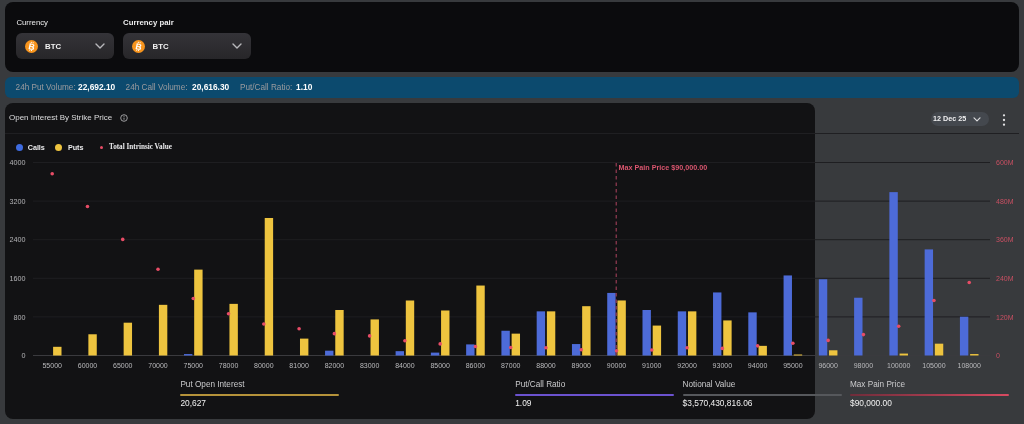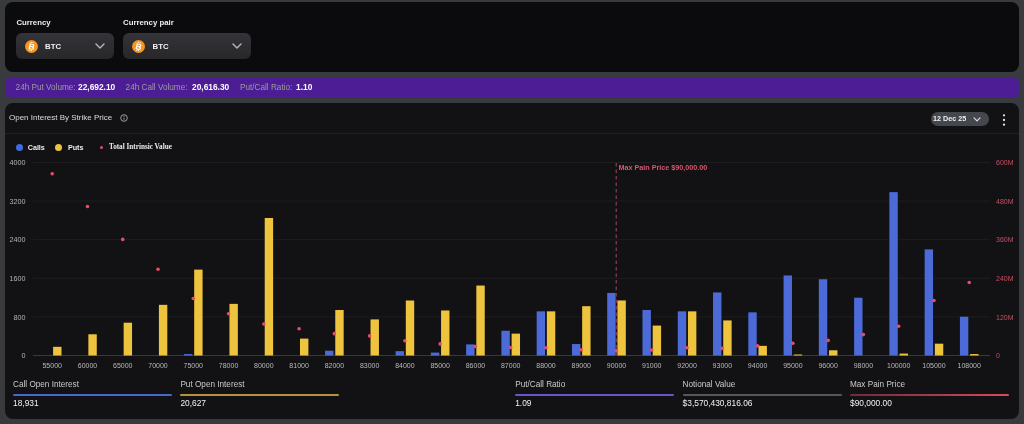--- a/index.html
+++ b/index.html
@@ -1,21 +1,21 @@
 <!DOCTYPE html>
 <html><head><meta charset="utf-8"><style>
   html,body{margin:0;padding:0;background:#383a3d;width:1024px;height:424px;overflow:hidden;font-family:"Liberation Sans",sans-serif;-webkit-font-smoothing:antialiased;}
   .panel{position:absolute;border-radius:8px;}
   *{-webkit-font-smoothing:antialiased;}
 </style></head>
 <body>
 <div style="position:relative;width:1024px;height:424px;transform:translateZ(0);">
 
 <div class="panel" style="left:5px;top:2px;width:1014px;height:70px;background:#0b0b0d;">
-  <div style="position:absolute;left:11.4px;top:16px;font-size:7.8px;font-weight:bold;color:#ededee;line-height:10px;">Currency</div>
+  <div style="position:absolute;left:11.4px;top:16px;font-size:7.8px;font-weight:normal;color:#ededee;line-height:10px;">Currency</div>
   <div style="position:absolute;left:118px;top:16px;font-size:7.8px;font-weight:bold;color:#ededee;line-height:10px;">Currency pair</div>
   <div style="position:absolute;left:11px;top:31.3px;width:98px;height:26px;border-radius:6px;background:linear-gradient(180deg,#343338 0%,#272629 100%);">
   <div style="position:absolute;left:8.7px;top:6.7px;width:13px;height:13px;border-radius:50%;background:#f7941d;">
     <svg width="13" height="13" viewBox="0 0 13 13" style="position:absolute;left:0;top:0">
             <g transform="rotate(12 6.5 6.5)">
               <text x="6.7" y="9.6" text-anchor="middle" font-size="8.6" font-weight="bold" fill="#fff" font-family="Liberation Sans, sans-serif">B</text>
               <line x1="5.5" y1="2" x2="5.5" y2="3.1" stroke="#fff" stroke-width="0.9"></line>
               <line x1="7.3" y1="2" x2="7.3" y2="3.1" stroke="#fff" stroke-width="0.9"></line>
               <line x1="5.5" y1="9.9" x2="5.5" y2="11" stroke="#fff" stroke-width="0.9"></line>
               <line x1="7.3" y1="9.9" x2="7.3" y2="11" stroke="#fff" stroke-width="0.9"></line>
@@ -39,30 +39,30 @@
             </g>
           </svg>
   </div>
   <div style="position:absolute;left:29.5px;top:8px;font-size:7.8px;font-weight:bold;color:#f2f2f2;line-height:11px;">BTC</div>
   <svg width="10" height="6" viewBox="0 0 10 6" style="position:absolute;right:9px;top:10.2px;">
           <polyline points="1,1 5,5 9,1" fill="none" stroke="#b8b8bb" stroke-width="1.4" stroke-linecap="round" stroke-linejoin="round"></polyline>
         </svg>
 </div>
 </div>
 
-<div class="panel" style="left:5px;top:77px;width:1014px;height:21px;background:#4c1d95;border-radius:6px;">
+<div class="panel" style="left:5px;top:77px;width:1014px;height:21px;background:#0c4a6e;border-radius:6px;">
   <span style="position:absolute;left:10.6px;top:5px;font-size:8.2px;color:#9b9b9e;line-height:11px;white-space:nowrap;">24h Put Volume:</span>
   <span style="position:absolute;left:73px;top:5px;font-size:8.4px;font-weight:bold;color:#fdfdfd;line-height:11px;">22,692.10</span>
   <span style="position:absolute;left:120.6px;top:5px;font-size:8.2px;color:#9b9b9e;line-height:11px;white-space:nowrap;">24h Call Volume:</span>
   <span style="position:absolute;left:187px;top:5px;font-size:8.4px;font-weight:bold;color:#fdfdfd;line-height:11px;">20,616.30</span>
   <span style="position:absolute;left:235px;top:5px;font-size:8.2px;color:#9b9b9e;line-height:11px;white-space:nowrap;">Put/Call Ratio:</span>
   <span style="position:absolute;left:291px;top:5px;font-size:8.4px;font-weight:bold;color:#fdfdfd;line-height:11px;">1.10</span>
 </div>
 
-<div class="panel" style="left:5px;top:103px;width:1014px;height:316px;background:#121214;">
+<div class="panel" style="left:5px;top:103px;width:810px;height:316px;background:#121214;">
   <div style="position:absolute;left:4px;top:10.3px;font-size:8px;color:#dededf;line-height:10px;">Open Interest By Strike Price</div>
   <svg width="8" height="8" viewBox="0 0 8 8" style="position:absolute;left:114.7px;top:11.3px;">
         <circle cx="4" cy="4" r="3.3" fill="none" stroke="#bfbfc2" stroke-width="0.8"></circle>
         <line x1="4" y1="3.6" x2="4" y2="5.7" stroke="#bfbfc2" stroke-width="0.8"></line>
         <circle cx="4" cy="2.3" r="0.5" fill="#bfbfc2"></circle>
       </svg>
   <div style="position:absolute;left:0;top:29.5px;width:1014px;height:1px;background:#1f1f22;"></div>
 
   <div style="position:absolute;left:926px;top:8.5px;width:57.5px;height:14px;border-radius:7px;background:#44484e;">
     <div style="position:absolute;left:2px;top:3.2px;font-size:7.2px;font-weight:bold;color:#f0f0f1;line-height:8px;">12 Dec 25</div>
@@ -200,25 +200,20 @@
 <text x="722.33" y="368.3" text-anchor="middle" font-size="7" fill="#b9b9bc">93000</text>
 <text x="757.60" y="368.3" text-anchor="middle" font-size="7" fill="#b9b9bc">94000</text>
 <text x="792.87" y="368.3" text-anchor="middle" font-size="7" fill="#b9b9bc">95000</text>
 <text x="828.14" y="368.3" text-anchor="middle" font-size="7" fill="#b9b9bc">96000</text>
 <text x="863.41" y="368.3" text-anchor="middle" font-size="7" fill="#b9b9bc">98000</text>
 <text x="898.68" y="368.3" text-anchor="middle" font-size="7" fill="#b9b9bc">100000</text>
 <text x="933.95" y="368.3" text-anchor="middle" font-size="7" fill="#b9b9bc">105000</text>
 <text x="969.22" y="368.3" text-anchor="middle" font-size="7" fill="#b9b9bc">108000</text>
 </svg>
 
-<div style="position:absolute;left:13.0px;top:380.3px;width:159px;">
-  <div style="font-size:8.2px;color:#cbcbcd;line-height:10px;">Call Open Interest</div>
-  <div style="margin-top:3.8px;height:2px;border-radius:1px;background:#4568cd;"></div>
-  <div style="margin-top:2.2px;font-size:8.4px;color:#f2f2f2;line-height:10px;">18,931</div>
-</div>
 <div style="position:absolute;left:180.4px;top:380.3px;width:159px;">
   <div style="font-size:8.2px;color:#cbcbcd;line-height:10px;">Put Open Interest</div>
   <div style="margin-top:3.8px;height:2px;border-radius:1px;background:#b5923a;"></div>
   <div style="margin-top:2.2px;font-size:8.4px;color:#f2f2f2;line-height:10px;">20,627</div>
 </div>
 <div style="position:absolute;left:515.2px;top:380.3px;width:159px;">
   <div style="font-size:8.2px;color:#cbcbcd;line-height:10px;">Put/Call Ratio</div>
   <div style="margin-top:3.8px;height:2px;border-radius:1px;background:#6b52cf;"></div>
   <div style="margin-top:2.2px;font-size:8.4px;color:#f2f2f2;line-height:10px;">1.09</div>
 </div>

